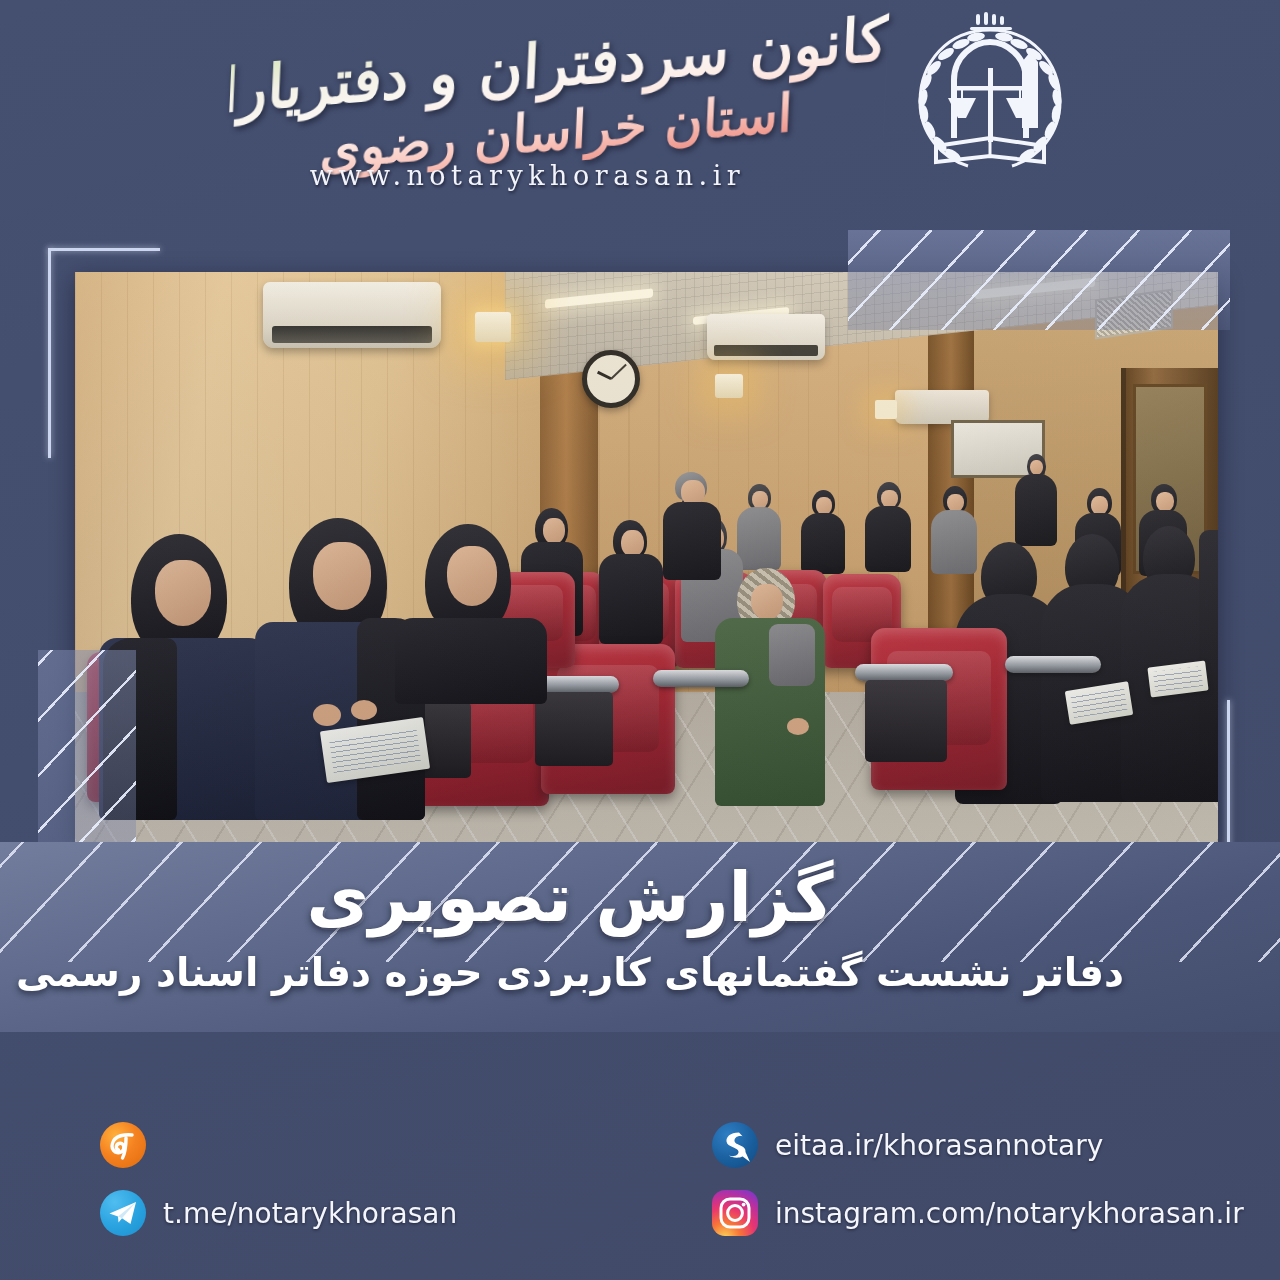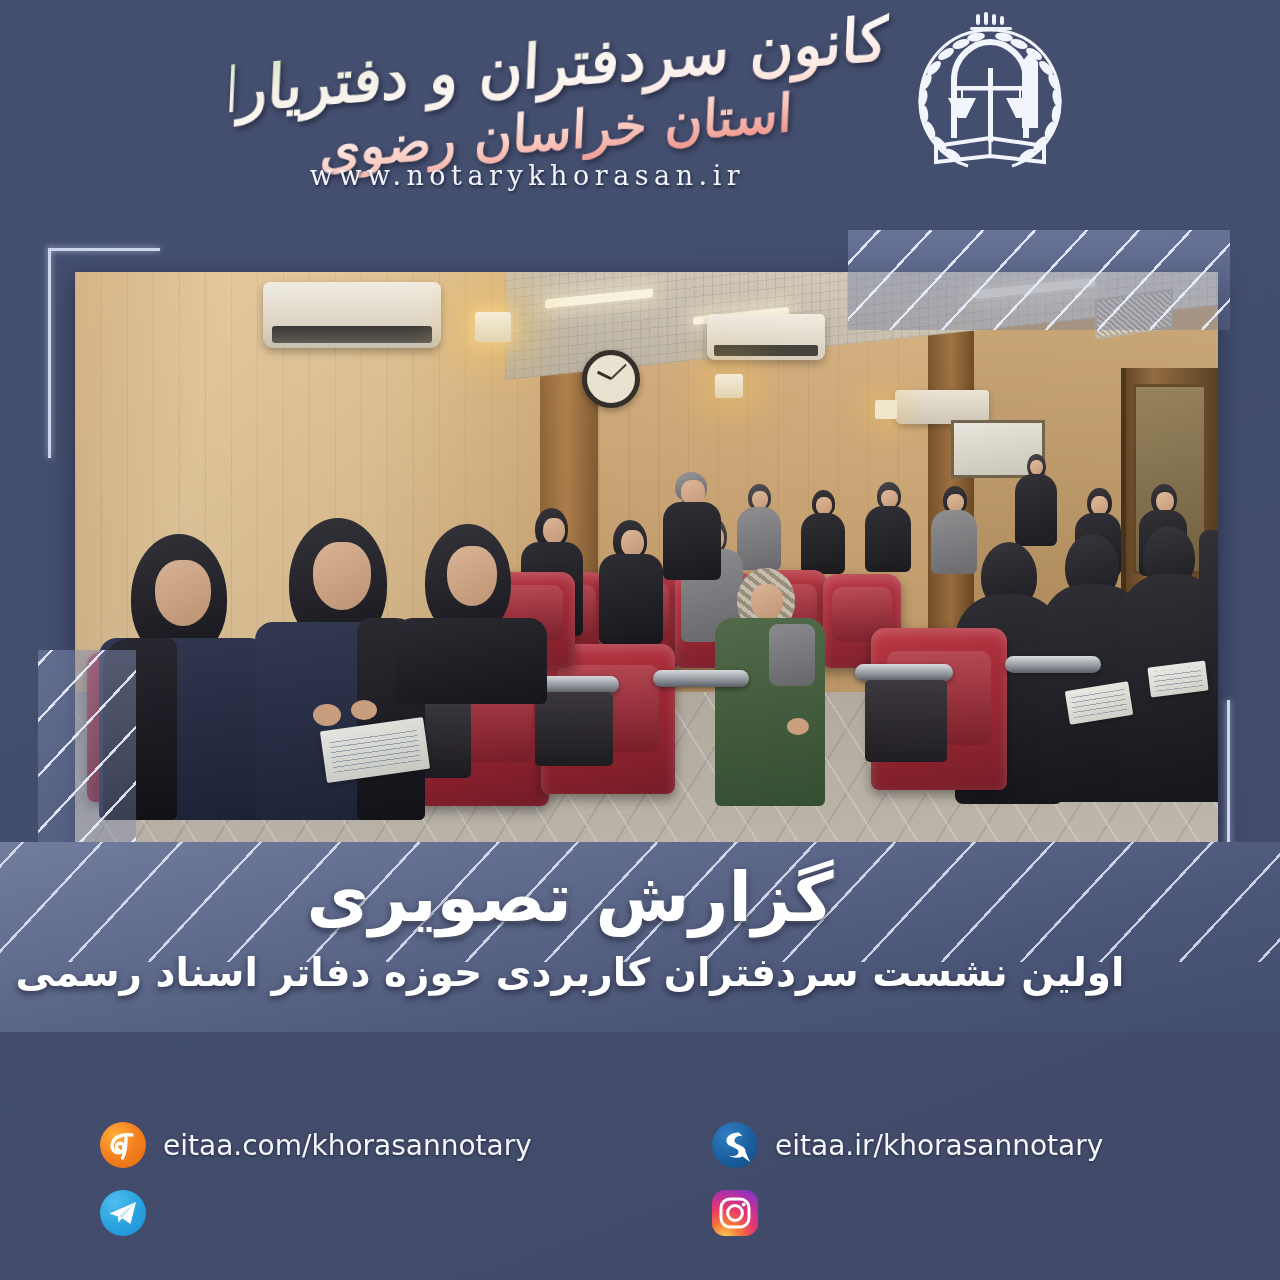--- a/index.html
+++ b/index.html
@@ -511,41 +511,41 @@
     <div class="fill" style="background:linear-gradient(180deg,rgba(121,133,172,.42),rgba(101,112,150,.22));"></div>
     <div class="lines"></div>
   </div>
 
   <div id="title-band">
     <div class="grad"></div>
     <div class="lines"></div>
   </div>
 
   <div class="title-main">گزارش تصویری</div>
-  <div class="title-sub">اولین نشست سردفتران کاربردی حوزه دفاتر اسناد رسمی</div>
+  <div class="title-sub">دفاتر نشست گفتمانهای کاربردی حوزه دفاتر اسناد رسمی</div>
 
   <div id="footer">
 
     <div class="link-row" style="left:100px; top:24px;">
       <span class="ic ic-eitaa">
         <svg viewBox="0 0 46 46" width="46" height="46" aria-hidden="true">
           <path d="M32 13 C32 13 18 11 13.5 19 C9 27 16 33 21 30 C26 27 24 20 19 21.5
                    C15.5 22.6 15.5 27 18.5 27.8 M26 16 C26 24 25 31 22.5 36" fill="none" stroke="#ffffff" stroke-width="3.4" stroke-linecap="round"></path>
         </svg>
       </span>
-      <span class="tx">eitaa.com/khorasannotary</span>
     </div>
 
     <div class="link-row" style="left:100px; top:92px;">
       <span class="ic ic-tg">
         <svg viewBox="0 0 46 46" width="46" height="46" aria-hidden="true">
           <path d="M9.5 23.5 L36 12 L30.5 34 L22 28.2 L18.5 32.5 L18 26.5 Z" fill="#ffffff"></path>
           <path d="M18 26.5 L36 12 L22 28.2 Z" fill="#cfe9f8"></path>
         </svg>
       </span>
+      <span class="tx">t.me/notarykhorasan</span>
     </div>
 
     <div class="link-row" style="left:712px; top:24px;">
       <span class="ic ic-splus">
         <svg viewBox="0 0 46 46" width="46" height="46" aria-hidden="true">
           <path d="M30 34 L38 40 L33.5 30 Z" fill="#ffffff"></path>
           <path d="M27 10.5 C18 10.5 14 15 14.5 19.5 C15.2 25.5 26 25 26.5 29.5
                    C26.9 33 22 35.5 17 33.5 C20.5 36.5 33 37.5 33.5 29.5
                    C34 23 23 23.5 22.5 19 C22.1 15.4 26 13 30.5 14.2 Z" fill="#ffffff"></path>
         </svg>
@@ -554,16 +554,17 @@
     </div>
 
     <div class="link-row" style="left:712px; top:92px;">
       <span class="ic ic-ig">
         <svg viewBox="0 0 46 46" width="46" height="46" aria-hidden="true">
           <rect x="9" y="9" width="28" height="28" rx="9" ry="9" fill="none" stroke="#ffffff" stroke-width="3"></rect>
           <circle cx="23" cy="23" r="7.4" fill="none" stroke="#ffffff" stroke-width="3"></circle>
           <circle cx="31.6" cy="14.6" r="1.9" fill="#ffffff"></circle>
         </svg>
       </span>
+      <span class="tx">instagram.com/notarykhorasan.ir</span>
     </div>
   </div>
 
 </div>
 
 </body></html>

